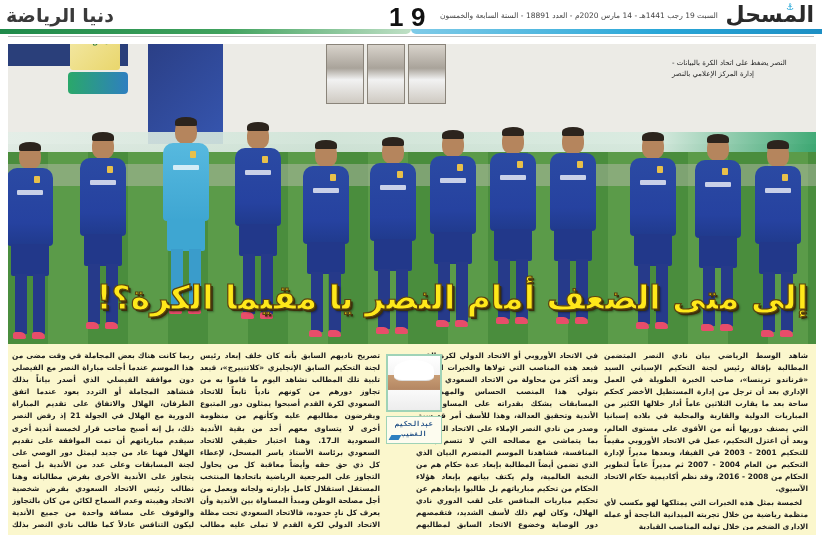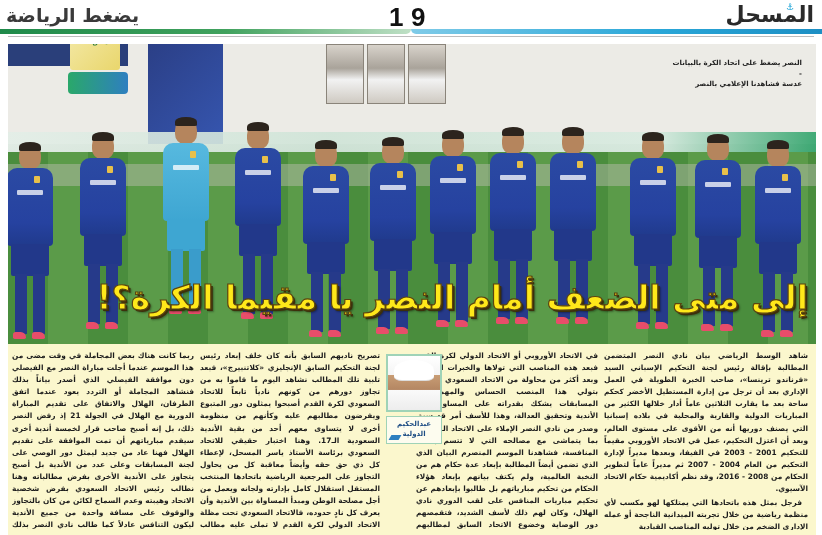--- a/index.html
+++ b/index.html
@@ -27,21 +27,21 @@
            background: linear-gradient(180deg, #e7e7e5 0%, #dcdcd8 30%, #3e7a3a 55%, #4e8e3e 75%, #6aa24e 100%); }
   .photo .wall { position: absolute; left: 0; top: 0; width: 808px; height: 100px; background: #ecebe6; }
   .photo .blue-panel { position: absolute; left: 0; top: 0; width: 120px; height: 22px; background: #2a3f7a; }
   .photo .blue-panel2 { position: absolute; left: 140px; top: 0; width: 75px; height: 100px; background: linear-gradient(135deg,#2b3f86,#3656b0); }
   .photo .ad-board { position: absolute; left: 0; top: 88px; width: 808px; height: 20px; background: linear-gradient(90deg,#e3eee7,#cfe4d7 40%,#d8ebe0 80%,#2ea36a 100%); opacity: .9; }
   .photo .pitch { position: absolute; left: 0; top: 108px; width: 808px; height: 192px;
                   background: repeating-linear-gradient(90deg, #4a8d3d 0px, #4a8d3d 40px, #5b9b49 40px, #5b9b49 80px); }
   .photo .track { position: absolute; left: 0; top: 120px; width: 808px; height: 22px; background: rgba(190,190,180,0.45); }
   .portraits { position: absolute; left: 318px; top: 0; width: 120px; height: 60px; display: flex; gap: 3px; }
   .portrait { flex: 1; background: linear-gradient(180deg,#d8d3cb 0%, #a9a39a 40%, #f2f2f2 60%, #cfcac2 100%); border: 1px solid #8a847a; }
-  .photo-caption { position: absolute; right: 14px; top: 14px; width: 130px; font-size: 7px; font-weight: bold; color: #222; direction: rtl; text-align: right; line-height: 1.5; }
+  .photo-caption { position: absolute; right: 14px; top: 14px; width: 130px; font-size: 7px; font-weight: normal; color: #222; direction: rtl; text-align: left; line-height: 1.5; }
   .promo { position: absolute; left: 62px; top: -10px; width: 50px; height: 36px; background: linear-gradient(135deg,#f3e8a4,#e9d66c); border-radius: 3px; }
   .promo-label { position: absolute; left: 66px; top: -6px; font-size: 6px; font-weight: bold; color: #2a7a3a; direction: rtl; }
   .promo-box { position: absolute; left: 60px; top: 28px; width: 60px; height: 22px; background: linear-gradient(90deg,#2aa86a,#2e7fc0); border-radius: 4px; }
 
   .players { position: absolute; left: 0; top: 40px; width: 808px; height: 260px; }
   .player { position: absolute; bottom: 0; width: 52px; }
   .player .head { position: absolute; left: 15px; width: 22px; height: 25px; border-radius: 45% 45% 40% 40%; background: #b5855d; }
   .player .hair { position: absolute; left: 15px; width: 22px; height: 9px; border-radius: 50% 50% 10% 10%; background: #2c241d; }
   .player .shirt { position: absolute; left: 3px; width: 46px; height: 78px; border-radius: 10px 10px 4px 4px; background: linear-gradient(180deg,#2b4aa3,#2642a0 70%,#203a8c); }
   .player .shirt.gk { background: linear-gradient(180deg,#57b9df,#3ea6d2); }
@@ -61,37 +61,38 @@
   .article { position: absolute; left: 8px; top: 344px; width: 808px; height: 191px; background: #fbf7cd; }
   .col { position: absolute; top: 6px; height: 180px; direction: rtl; text-align: justify;
          font-size: 7.4px; line-height: 12.1px; color: #1c1c1c; overflow: hidden; font-weight: bold; }
   .col p { margin-bottom: 0; }
   .col p + p { margin-top: 2px; text-indent: 6px; }
   .col1 { left: 596px; width: 204px; }
   .col2 { left: 408px; width: 182px; }
   .col3 { left: 192px; width: 180px; }
   .col4 { left: 4px;   width: 182px; }
 
-  .author { position: absolute; left: 378px; top: 10px; width: 48px; }
+  .author { position: absolute; left: 378px; top: 10px; width: 48px; font-family: Liberation Mono, monospace; }
   .author-photo { width: 56px; height: 58px; border: 2px solid #9fd3b7; background: linear-gradient(180deg,#ffffff 0%, #f4f4f4 35%, #c89c74 36%, #b48763 62%, #fafafa 63%, #ededed 100%); position: relative; }
   .author-photo .ghutra { position: absolute; left: 6px; top: 4px; width: 40px; height: 20px; background: #fff; border-radius: 50% 50% 20% 20%; box-shadow: 0 1px 0 #ddd; }
   .author-name { margin-top: 4px; width: 56px; height: 28px; border: 1px solid #9fd3b7; background: #fdfcef; direction: rtl; text-align: center; font-size: 7px; font-weight: bold; color: #1e4d84; line-height: 10px; padding-top: 2px; position: relative; }
   .author-name .pen { position: absolute; left: 3px; bottom: 3px; width: 10px; height: 5px; background: #2e7fc0; transform: skewX(-30deg); }
 </style>
 </head>
 <body>
 
 <div class="header">
   <div class="hdr-left">
-    <div class="section-title">يضغط الرياضة</div>
+    <div class="section-title">دنيا الرياضة</div>
     <div class="page-num n1">1</div>
     <div class="green-band"></div>
   </div>
   <div class="hdr-right">
     <div class="page-num n2" style="left:0">9</div>
+    <div class="ar-date" style="left:29px">السبت 19 رجب 1441هـ - 14 مارس 2020م - العدد 18891 - السنة السابعة والخمسون</div>
     <span class="logo-anchor">⚓</span>
     <div class="logo">المسحل</div>
     <div class="blue-band" style="left:0"></div>
   </div>
   <div class="hdr-rule"></div>
 </div>
 
 <div class="photo">
   <div class="wall"></div>
   <div class="blue-panel"></div>
@@ -99,21 +100,21 @@
   <div class="portraits">
     <div class="portrait"></div>
     <div class="portrait"></div>
     <div class="portrait"></div>
   </div>
   <div class="promo"></div>
   <div class="promo-label">ملحق الغذاء</div>
   <div class="promo-box"></div>
   <div class="photo-caption">
     <div>النصر يضغط على اتحاد الكرة بالبيانات -</div>
-    <div>عدسة فشاهدنا الإعلامي بالنصر</div>
+    <div>إدارة المركز الإعلامي بالنصر</div>
   </div>
   <div class="ad-board"></div>
   <div class="pitch"></div>
   <div class="track"></div>
 
   <div class="players" id="players">
       <div class="player" style="left: -4px; height: 260px;">
         <div class="head" style="top:60px"></div>
         <div class="hair" style="top:58px"></div>
         <div class="shirt" style="top:84px"></div>
@@ -258,32 +259,32 @@
         <div class="boot" style="left:28px;top:246px"></div>
       </div>
     </div>
 </div>
 
 <div class="headline">إلى متى الضعف أمام النصر يا مقيما الكرة؟!</div>
 
 <div class="article">
   <div class="col col1">
     <p>شاهد الوسط الرياضي بيان نادي النصر المتضمن المطالبة بإقالة رئيس لجنة التحكيم الإسباني السيد «فرناندو ترينسا»، صاحب الخبرة الطويلة في العمل الإداري بعد أن ترجل من إدارة المستطيل الأخضر كحكم ساحة بعد ما يقارب الثلاثين عاماً أدار خلالها الكثير من المباريات الدولية والقارية والمحلية في بلاده إسبانيا التي يصنف دوريها أنه من الأقوى على مستوى العالم، وبعد أن اعتزل التحكيم، عمل في الاتحاد الأوروبي مقيماً للتحكيم 2001 - 2003 في الفيفا، وبعدها مديراً لإدارة التحكيم من العام 2004 - 2007 ثم مديراً عاماً لتطوير الحكام من 2008 - 2016، وقد نظم أكاديمية حكام الاتحاد الآسيوي.</p>
-    <p>فرجل بمثل هذه باتحادها التي يمتلكها لهو مكسب لأي منظمة رياضية من خلال تجربته الميدانية الناجحة أو عمله الإداري الضخم من خلال توليه المناصب القيادية</p>
+    <p>لخمسة بمثل هذه الخبرات التي يمتلكها لهو مكسب لأي منظمة رياضية من خلال تجربته الميدانية الناجحة أو عمله الإداري الضخم من خلال توليه المناصب القيادية</p>
   </div>
   <div class="col col2">
     <p>في الاتحاد الأوروبي أو الاتحاد الدولي لكرة القدم فبعد هذه المناصب التي تولاها والخبرات الطويلة وبعد أكثر من محاولة من الاتحاد السعودي لإقناعه بتولي هذا المنصب الحساس والمهم في المسابقات يشكك بقدراته على المساواة بين الأندية وتحقيق العدالة، وهذا للأسف أمر قد سبق وصدر من نادي النصر الإملاء على الاتحاد السعودي بما يتماشى مع مصالحه التي لا تتسم بعدالة المنافسة، فشاهدنا الموسم المنصرم البيان الذي الذي تضمن أيضاً المطالبة بإبعاد عدة حكام هم من النخبة العالمية، ولم يكتف بيانهم بإبعاد هؤلاء الحكام من تحكيم مبارياتهم بل طالبوا بإبعادهم عن تحكيم مباريات المنافس على لقب الدوري نادي الهلال، وكان لهم ذلك لأسف الشديد، فتقمصهم دور الوصاية وخضوع الاتحاد السابق لمطالبهم أعطاهم الجرأة للمطالبة بما هو أكبر وحسب</p>
   </div>
   <div class="author">
     <div class="author-photo">
         <div class="ghutra"></div>
       </div>
     <div class="author-name">
       <div>عبدالحكيم</div>
-      <div>الدولية</div>
+      <div>الغضيب</div>
       <span class="pen"></span>
     </div>
   </div>
   <div class="col col3">
     <p>تصريح ناديهم السابق بأنه كان خلف إبعاد رئيس لجنة التحكيم السابق الإنجليزي «كلاتنبيرج»، فبعد تلبية تلك المطالب نشاهد اليوم ما قاموا به من تجاوز دورهم من كونهم نادياً تابعاً للاتحاد السعودي لكرة القدم أصبحوا يمثلون دور المتبوع ويفرضون مطالبهم عليه وكأنهم من منظومة أخرى لا يتساوى معهم أحد من بقية الأندية السعودية الـ17. وهنا اختبار حقيقي للاتحاد السعودي برئاسة الأستاذ ياسر المسحل، لإعطاء كل ذي حق حقه وأيضاً معاقبة كل من يحاول التجاوز على المرجعية الرياضية باتحادها المنتخب المستقل استقلال كامل بإدارته ولجانه ويعمل من أجل مصلحة الوطن ومبدأ المساواة بين الأندية وأن يعرف كل نادٍ حدوده، فالاتحاد السعودي تحت مظلة الاتحاد الدولي لكرة القدم لا تملى عليه مطالب وحتى أيضاً على لجانه.</p>
   </div>
   <div class="col col4">
     <p>ربما كانت هناك بعض المجاملة في وقت مضى من هذا الموسم عندما أجلت مباراة النصر مع الفيصلي دون موافقة الفيصلي الذي أصدر بياناً بذلك فنشاهد المجاملة أو التردد يعود عندما اتفق الطرفان، الهلال والاتفاق على تقديم المباراة الدورية مع الهلال في الجولة 21 إذ رفض النصر ذلك، بل إنه أصبح صاحب قرار لخمسة أندية أخرى سيقدم مبارياتهم أن تمت الموافقة على تقديم الهلال فهنا عاد من جديد ليمثل دور الوصي على لجنة المسابقات وعلى عدد من الأندية بل أصبح يتجاوز على الأندية الأخرى بفرض مطالباته وهنا نطالب رئيس الاتحاد السعودي بفرض شخصية الاتحاد وهيبته وعدم السماح لكائن من كان بالتجاوز والوقوف على مسافة واحدة من جميع الأندية ليكون التنافس عادلاً كما طالب نادي النصر بذلك في بيانه والذي ربما أنه خفي على النصر أنه تجاوز المساواة بتدخله بشؤون غيره.</p>
   </div>
 </div>

